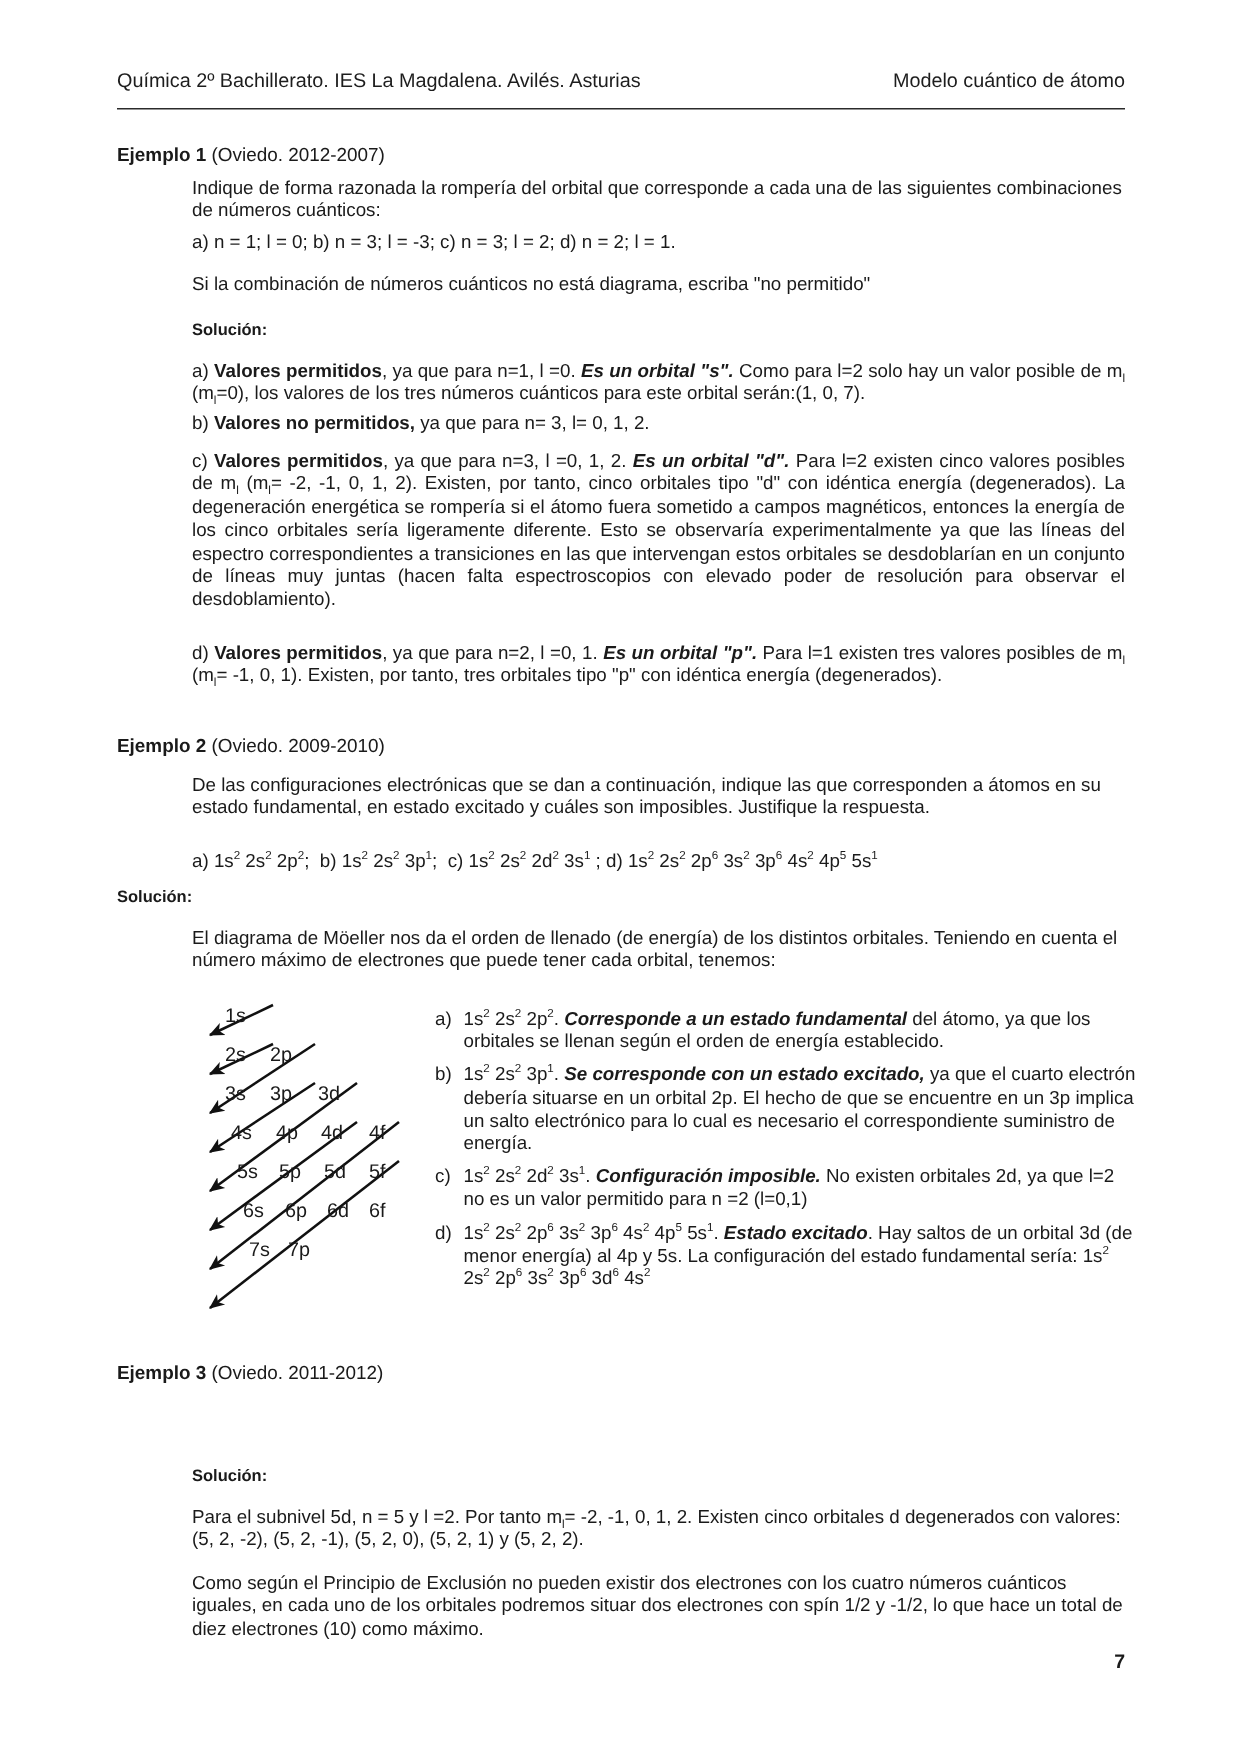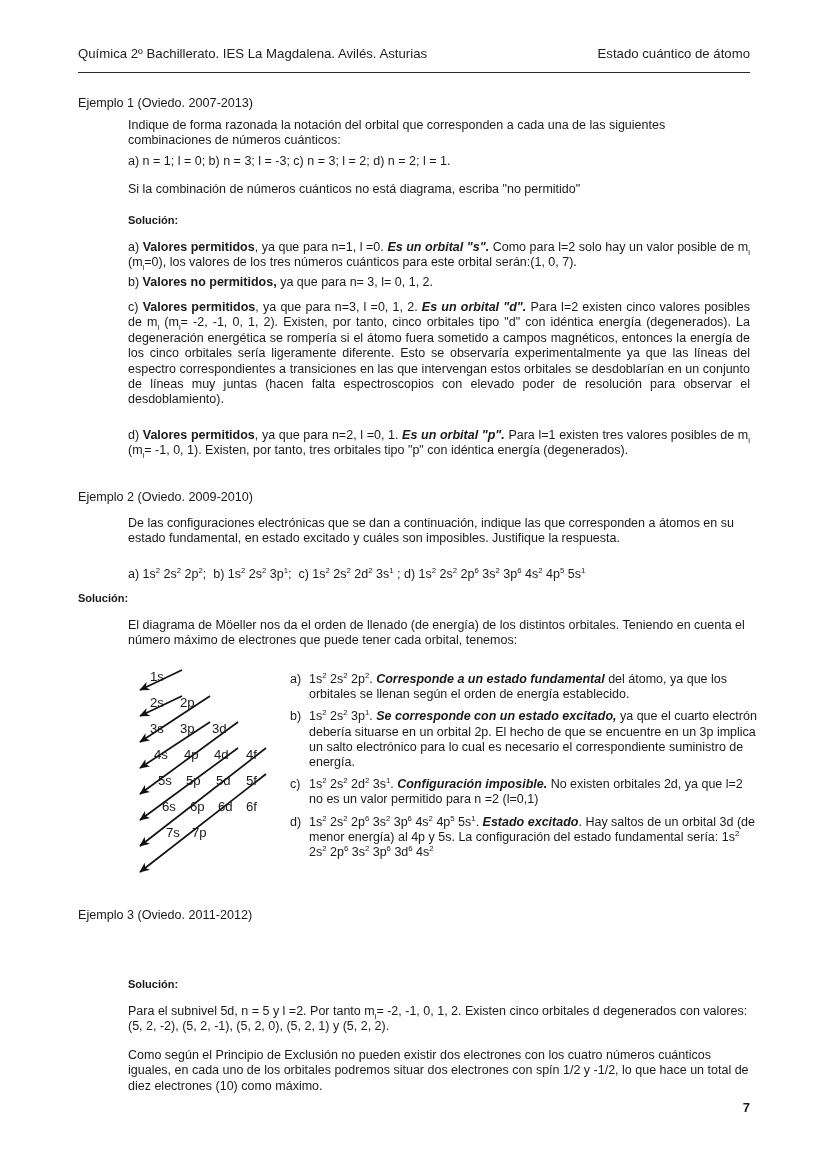--- a/index.html
+++ b/index.html
@@ -42,21 +42,21 @@
     width: 672px;
     height: 0;
     border-top: 1.6px solid #2b2b2b;
   }
   .ex-head {
     position: absolute;
     left: 78px;
     font-size: 12.6px;
     white-space: nowrap;
   }
-  .ex-head b { font-weight: normal; }
+  .ex-head b { font-weight: bold; }
 
   .blk {
     position: absolute;
     font-size: 12.5px;
     line-height: 15.4px;
     text-align: justify;
   }
   .blk.nojust { text-align: left; }
   .blk b { font-weight: bold; }
   .blk .bi { font-weight: bold; font-style: italic; }
@@ -122,30 +122,30 @@
     font-weight: bold;
   }
 </style>
 </head>
 <body>
 
 <div class="page">
 
   <div class="header">
     <span>Química 2º Bachillerato. IES La Magdalena. Avilés. Asturias</span>
-    <span>Estado cuántico de átomo</span>
+    <span>Modelo cuántico de átomo</span>
   </div>
   <div class="header-rule"></div>
 
   <div class="ex-head" style="top:96px">
     <b>Ejemplo 1</b>
-    <span>(Oviedo. 2007-2013)</span>
-  </div>
-
-  <div class="blk nojust" style="left:128px; top:118px; width:622px">Indique de forma razonada la notación del orbital que corresponden a cada una de las siguientes combinaciones de números cuánticos:</div>
+    <span>(Oviedo. 2012-2007)</span>
+  </div>
+
+  <div class="blk nojust" style="left:128px; top:118px; width:622px">Indique de forma razonada la rompería del orbital que corresponde a cada una de las siguientes combinaciones de números cuánticos:</div>
 
   <div class="blk nojust" style="left:128px; top:154px; width:622px">a) n = 1; l = 0;  b) n = 3; l = -3;  c) n = 3; l = 2; d) n = 2; l = 1.</div>
 
   <div class="blk nojust" style="left:128px; top:182px; width:622px">Si la combinación de números cuánticos no está diagrama, escriba "no permitido"</div>
 
   <div class="solucion" style="top:214px">Solución:</div>
 
   <div class="blk" style="left:128px; top:240px; width:622px">
     <span>a) </span><b>Valores permitidos</b><span>, ya que para n=1, l =0. </span><span class="bi">Es un orbital "s".</span><span> Como para l=2 solo hay un valor posible de m</span><sub>l</sub><span> (m</span><sub>l</sub><span>=0), los valores de los tres números cuánticos para este orbital serán:(1, 0, 7).</span>
   </div>

